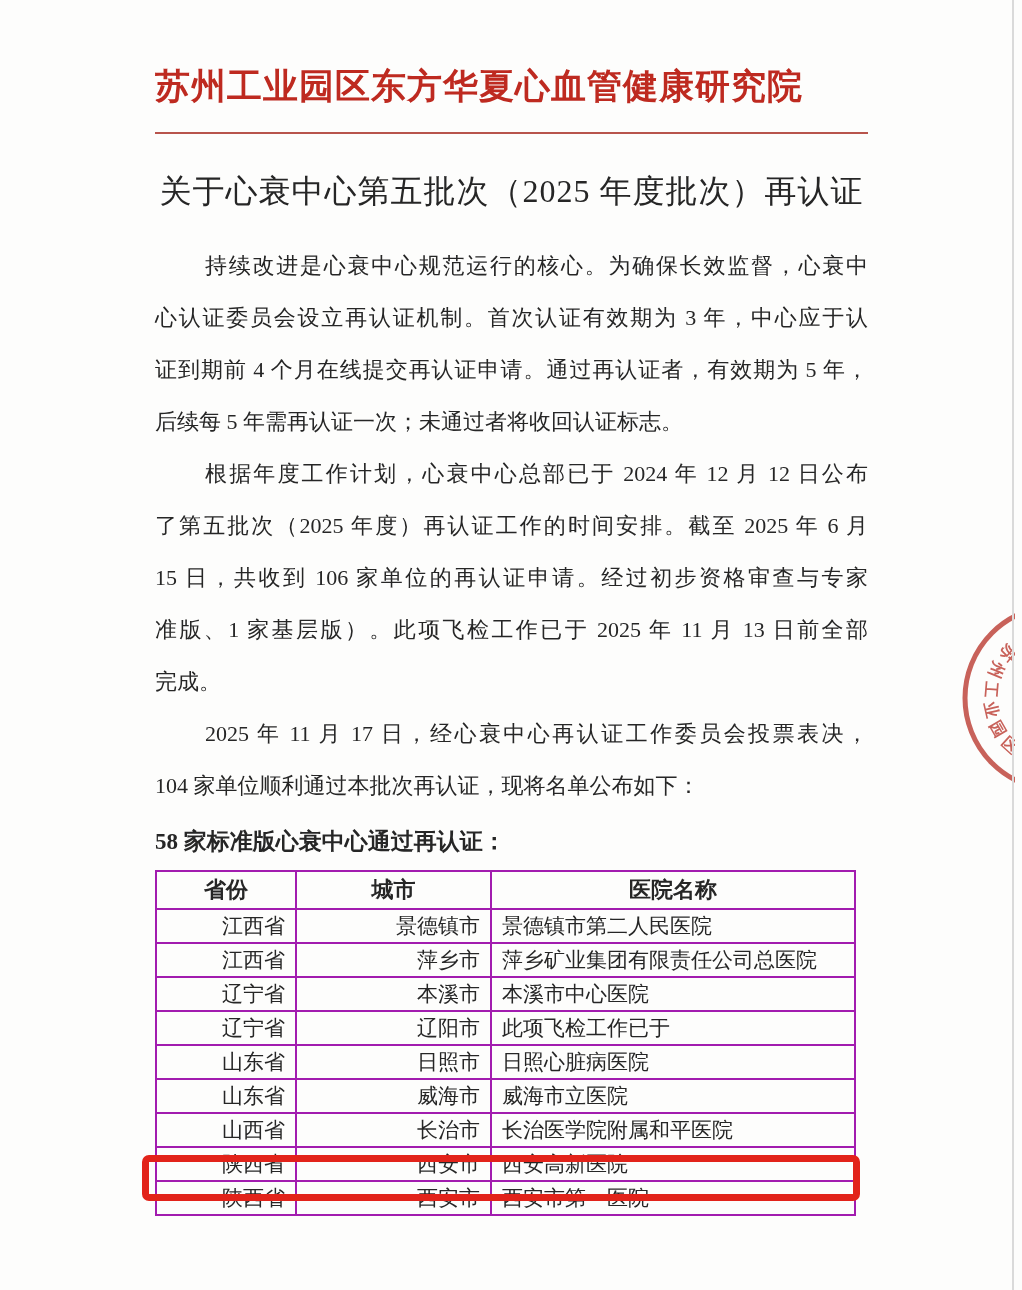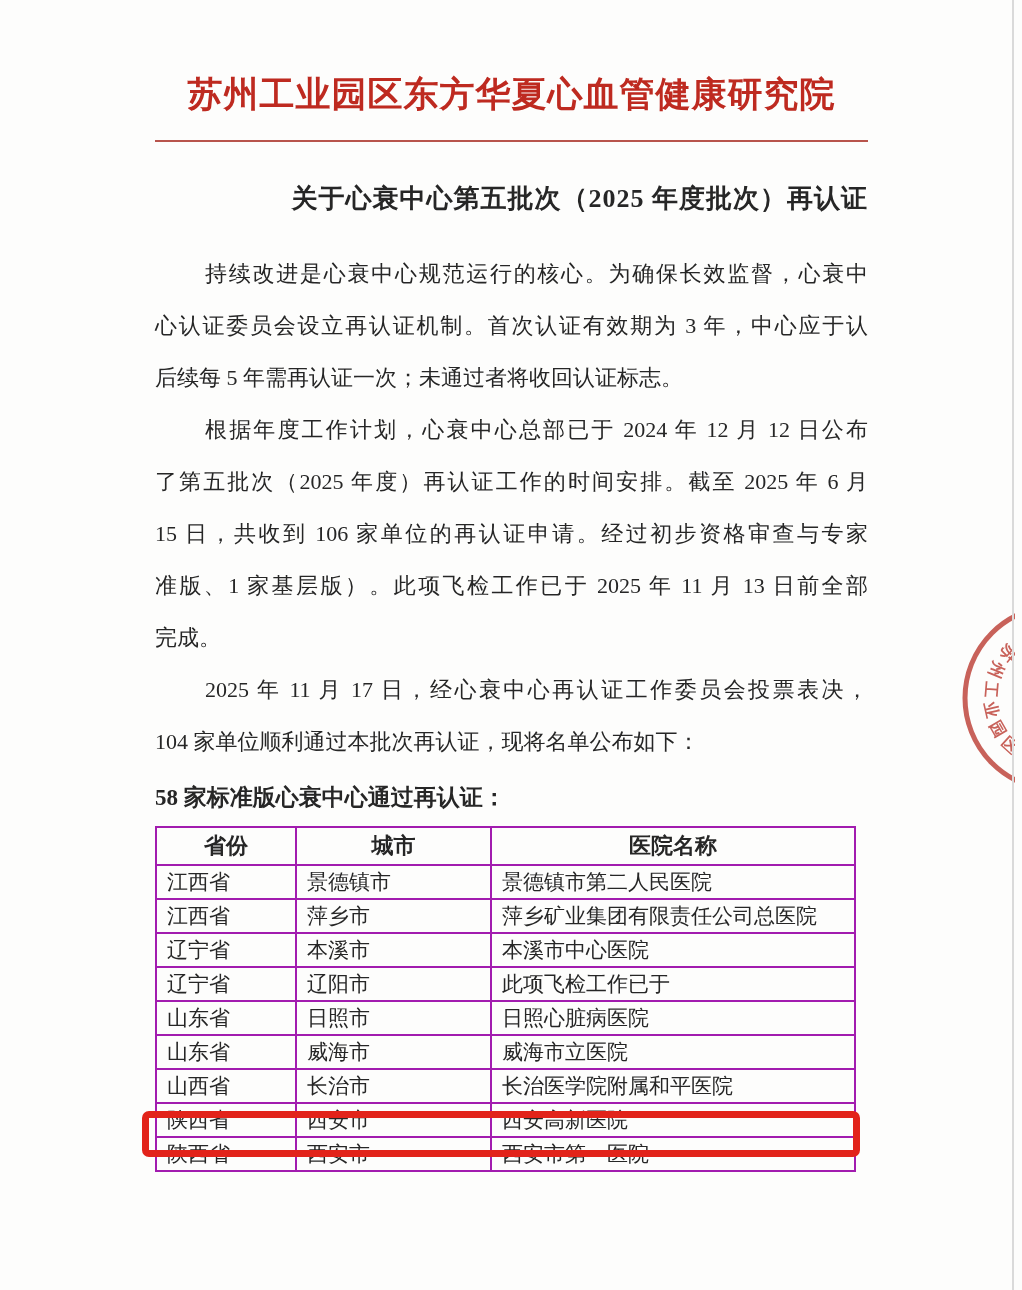--- a/index.html
+++ b/index.html
@@ -7,46 +7,46 @@
     position:relative;
     width:1022px;height:1290px;
     background:#fdfdfc;
     overflow:hidden;
     font-family:"Liberation Serif","DejaVu Serif",serif;
     color:#262626;
   }
   .content{padding:0 154px 0 155px;}
 
   .org-title{
-    margin:8px;padding-top:64px;
+    margin:0;padding-top:64px;
     font-size:35px;line-height:1.32;
-    font-weight:700;text-align:center;
+    font-weight:700;
     color:#be2a20;letter-spacing:1px;white-space:nowrap;
   }
   .red-rule{height:2px;background:#b8544c;margin-top:22px;}
 
-  .notice-title{margin-top:32px;font-size:26px;font-weight:700;line-height:50px;text-align:right;letter-spacing:1px;}
+  .notice-title{margin-top:32px;font-size:32px;font-weight:400;line-height:50px;text-align:center;letter-spacing:1px;}
 
   .body-text{margin-top:24px;font-size:22px;line-height:52px;}
   .line{min-height:52px;}
   .line.just{text-align:justify;text-align-last:justify;}
   .line.indent{text-indent:50px;}
 
   .list-heading{margin-top:10px;font-size:23px;font-weight:700;line-height:40px;}
 
   .table-wrap{position:relative;margin-top:8px;width:699px;}
   table.hospitals{border-collapse:collapse;width:699px;table-layout:fixed;font-size:21px;}
   table.hospitals th,table.hospitals td{
     border:2px solid #a21caf;
     padding:0 10px;
     overflow:hidden;white-space:nowrap;
   }
   table.hospitals th{height:36px;font-weight:600;font-size:22px;text-align:center;}
   table.hospitals td{height:32px;font-weight:400;}
-  td.c-province,td.c-city{text-align:left;}
+  td.c-province,td.c-city{text-align:right;}
   td.c-hospital{text-align:left;}
 
   .highlight-box{
     position:absolute;
     left:-13px;right:-6px;
     top:285px;height:46px;
     box-sizing:border-box;
     border:7px solid #e2231a;
     border-radius:7px;
     pointer-events:none;
@@ -64,20 +64,21 @@
     <h1 class="org-title">苏州工业园区东方华夏心血管健康研究院</h1>
     <div class="red-rule"></div>
 
     <div class="notice-title">
       <div>关于心衰中心第五批次（2025 年度批次）再认证</div>
     </div>
 
     <div class="body-text">
       <div class="line just indent">持续改进是心衰中心规范运行的核心。为确保长效监督，心衰中</div>
       <div class="line just">心认证委员会设立再认证机制。首次认证有效期为 3 年，中心应于认</div>
+      <div class="line just">证到期前 4 个月在线提交再认证申请。通过再认证者，有效期为 5 年，</div>
       <div class="line">后续每 5 年需再认证一次；未通过者将收回认证标志。</div>
 
       <div class="line just indent">根据年度工作计划，心衰中心总部已于 2024 年 12 月 12 日公布</div>
       <div class="line just">了第五批次（2025 年度）再认证工作的时间安排。截至 2025 年 6 月</div>
       <div class="line just">15 日，共收到 106 家单位的再认证申请。经过初步资格审查与专家</div>
       <div class="line just">准版、1 家基层版）。此项飞检工作已于 2025 年 11 月 13 日前全部</div>
       <div class="line">完成。</div>
 
       <div class="line just indent">2025 年 11 月 17 日，经心衰中心再认证工作委员会投票表决，</div>
       <div class="line">104 家单位顺利通过本批次再认证，现将名单公布如下：</div>

